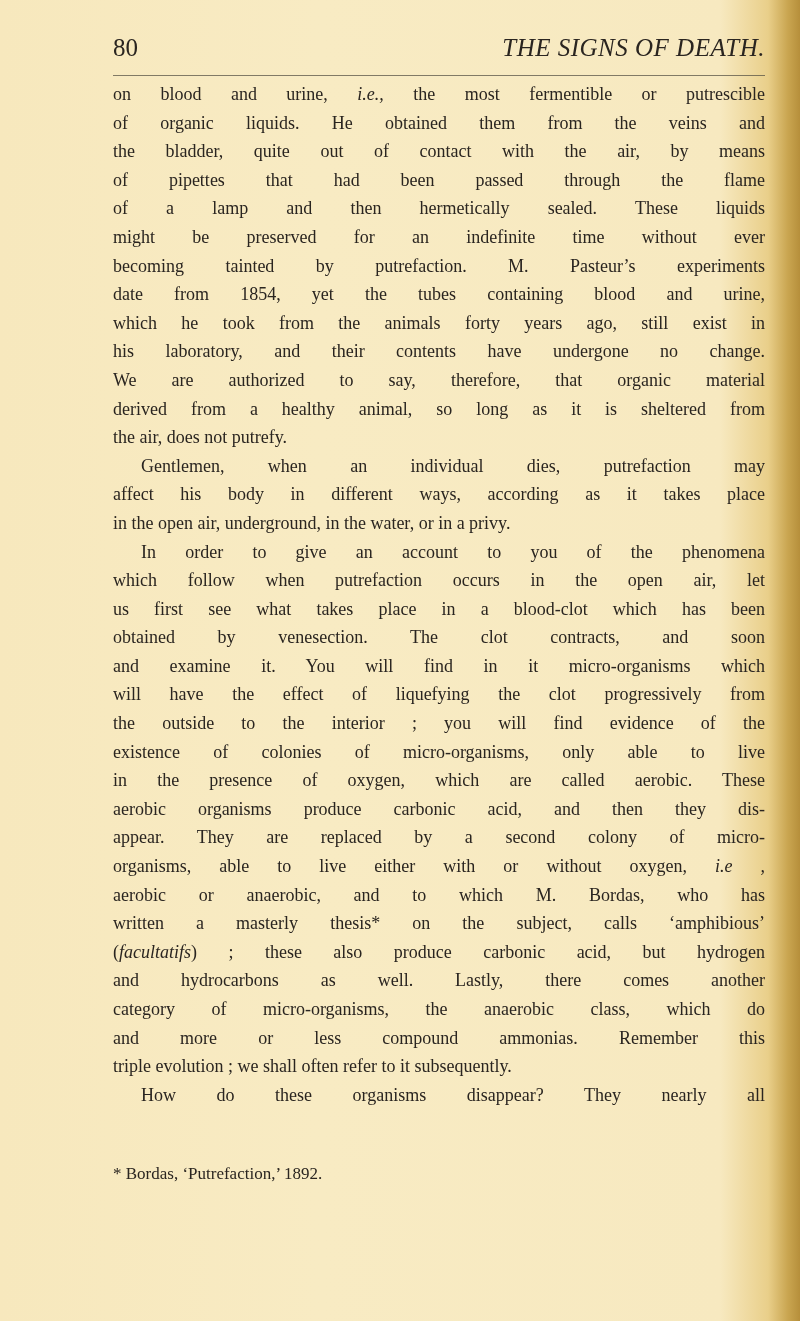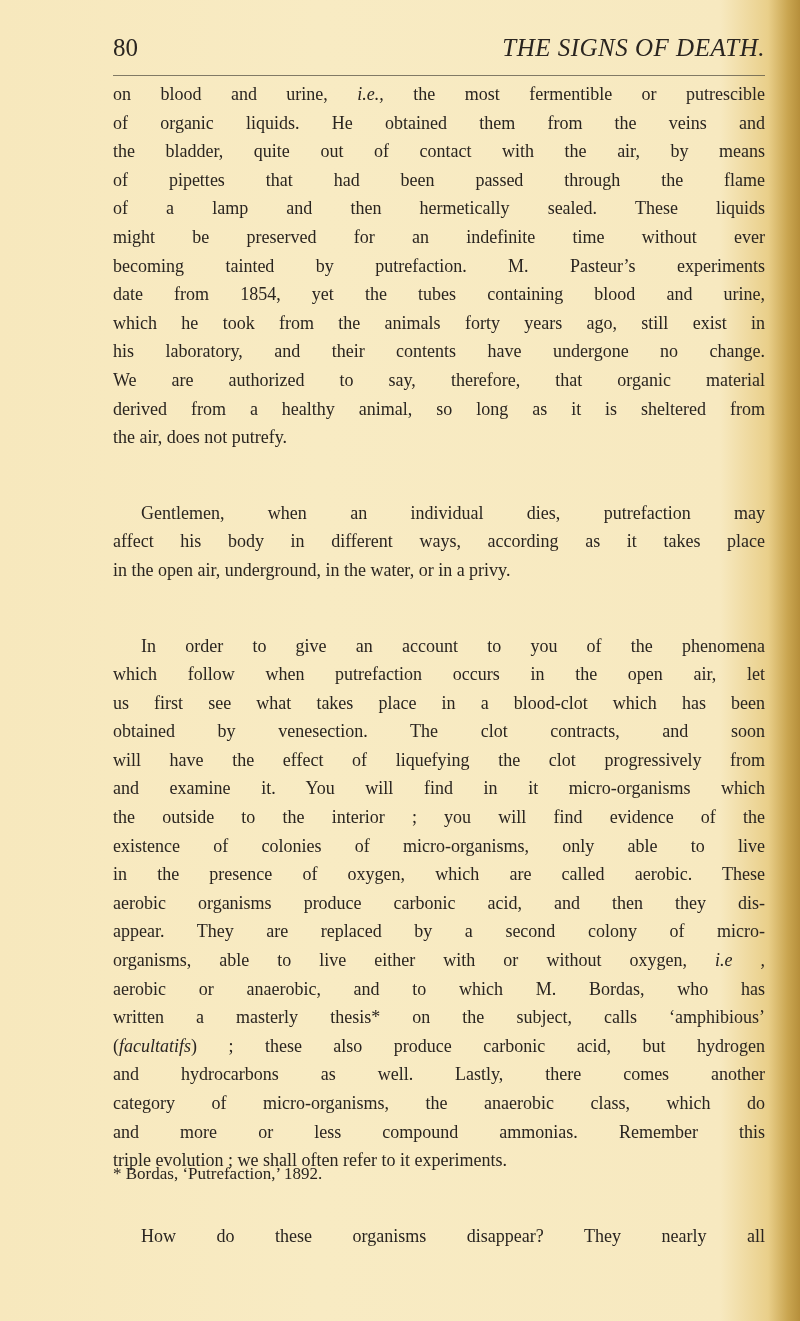--- a/index.html
+++ b/index.html
@@ -11,21 +11,21 @@
     position:relative;
   }
   .page { position:absolute; left:113px; top:0; width:652px; }
   .header { position:absolute; top:32px; left:0; width:652px; height:30px; font-size:25px; }
   .pagenum { position:absolute; left:0; top:2px; }
   .running-title { position:absolute; left:0; width:652px; text-align:right; font-style:italic; letter-spacing:0.5px; top:2px; }
   .rule { position:absolute; top:75px; left:0; width:652px; height:1px; background:#4f4a3e; opacity:0.7; }
   .body { position:absolute; top:80px; left:0; width:652px; font-size:18px; line-height:28.6px; }
   .line { display:block; text-align:justify; text-align-last:justify; white-space:nowrap; height:28.6px; overflow:visible; }
   .line.last { text-align-last:left; }
-  .line.indent { padding-left:28px;margin-top:47px; }
+  .line.indent { padding-left:28px; }
   .footnote { position:absolute; top:1164px; left:0; width:652px; font-size:17px; }
 </style>
 </head>
 <body>
 
 <div class="page">
   <div class="header">
     <span class="pagenum">80</span>
     <span class="running-title">THE SIGNS OF DEATH.</span>
   </div>
@@ -44,31 +44,31 @@
       <span class="line">We are authorized to say, therefore, that organic material</span>
       <span class="line">derived from a healthy animal, so long as it is sheltered from</span>
       <span class="line last">the air, does not putrefy.</span>
       <span class="line indent">Gentlemen, when an individual dies, putrefaction may</span>
       <span class="line">affect his body in different ways, according as it takes place</span>
       <span class="line last">in the open air, underground, in the water, or in a privy.</span>
       <span class="line indent">In order to give an account to you of the phenomena</span>
       <span class="line">which follow when putrefaction occurs in the open air, let</span>
       <span class="line">us first see what takes place in a blood-clot which has been</span>
       <span class="line">obtained by venesection.  The clot contracts, and soon</span>
+      <span class="line">and examine it.  You will find in it micro-organisms which</span>
       <span class="line">will have the effect of liquefying the clot progressively from</span>
-      <span class="line">and examine it.  You will find in it micro-organisms which</span>
       <span class="line">the outside to the interior ; you will find evidence of the</span>
       <span class="line">existence of colonies of micro-organisms, only able to live</span>
       <span class="line">in the presence of oxygen, which are called aerobic.  These</span>
       <span class="line">aerobic organisms produce carbonic acid, and then they dis-</span>
       <span class="line">appear.  They are replaced by a second colony of micro-</span>
       <span class="line">organisms, able to live either with or without oxygen, <i>i.e ,</i></span>
       <span class="line">aerobic or anaerobic, and to which M. Bordas, who has</span>
       <span class="line">written a masterly thesis* on the subject, calls ‘amphibious’</span>
       <span class="line">(<i>facultatifs</i>) ; these also produce carbonic acid, but hydrogen</span>
       <span class="line">and hydrocarbons as well.  Lastly, there comes another</span>
       <span class="line">category of micro-organisms, the anaerobic class, which do</span>
       <span class="line">and more or less compound ammonias.  Remember this</span>
-      <span class="line last">triple evolution ; we shall often refer to it experiments.</span>
+      <span class="line last">triple evolution ; we shall often refer to it subsequently.</span>
       <span class="line indent">How do these organisms disappear?  They nearly all</span>
     </div>
   <div class="footnote">* Bordas, ‘Putrefaction,’ 1892.</div>
 </div>
 
 </body></html>

